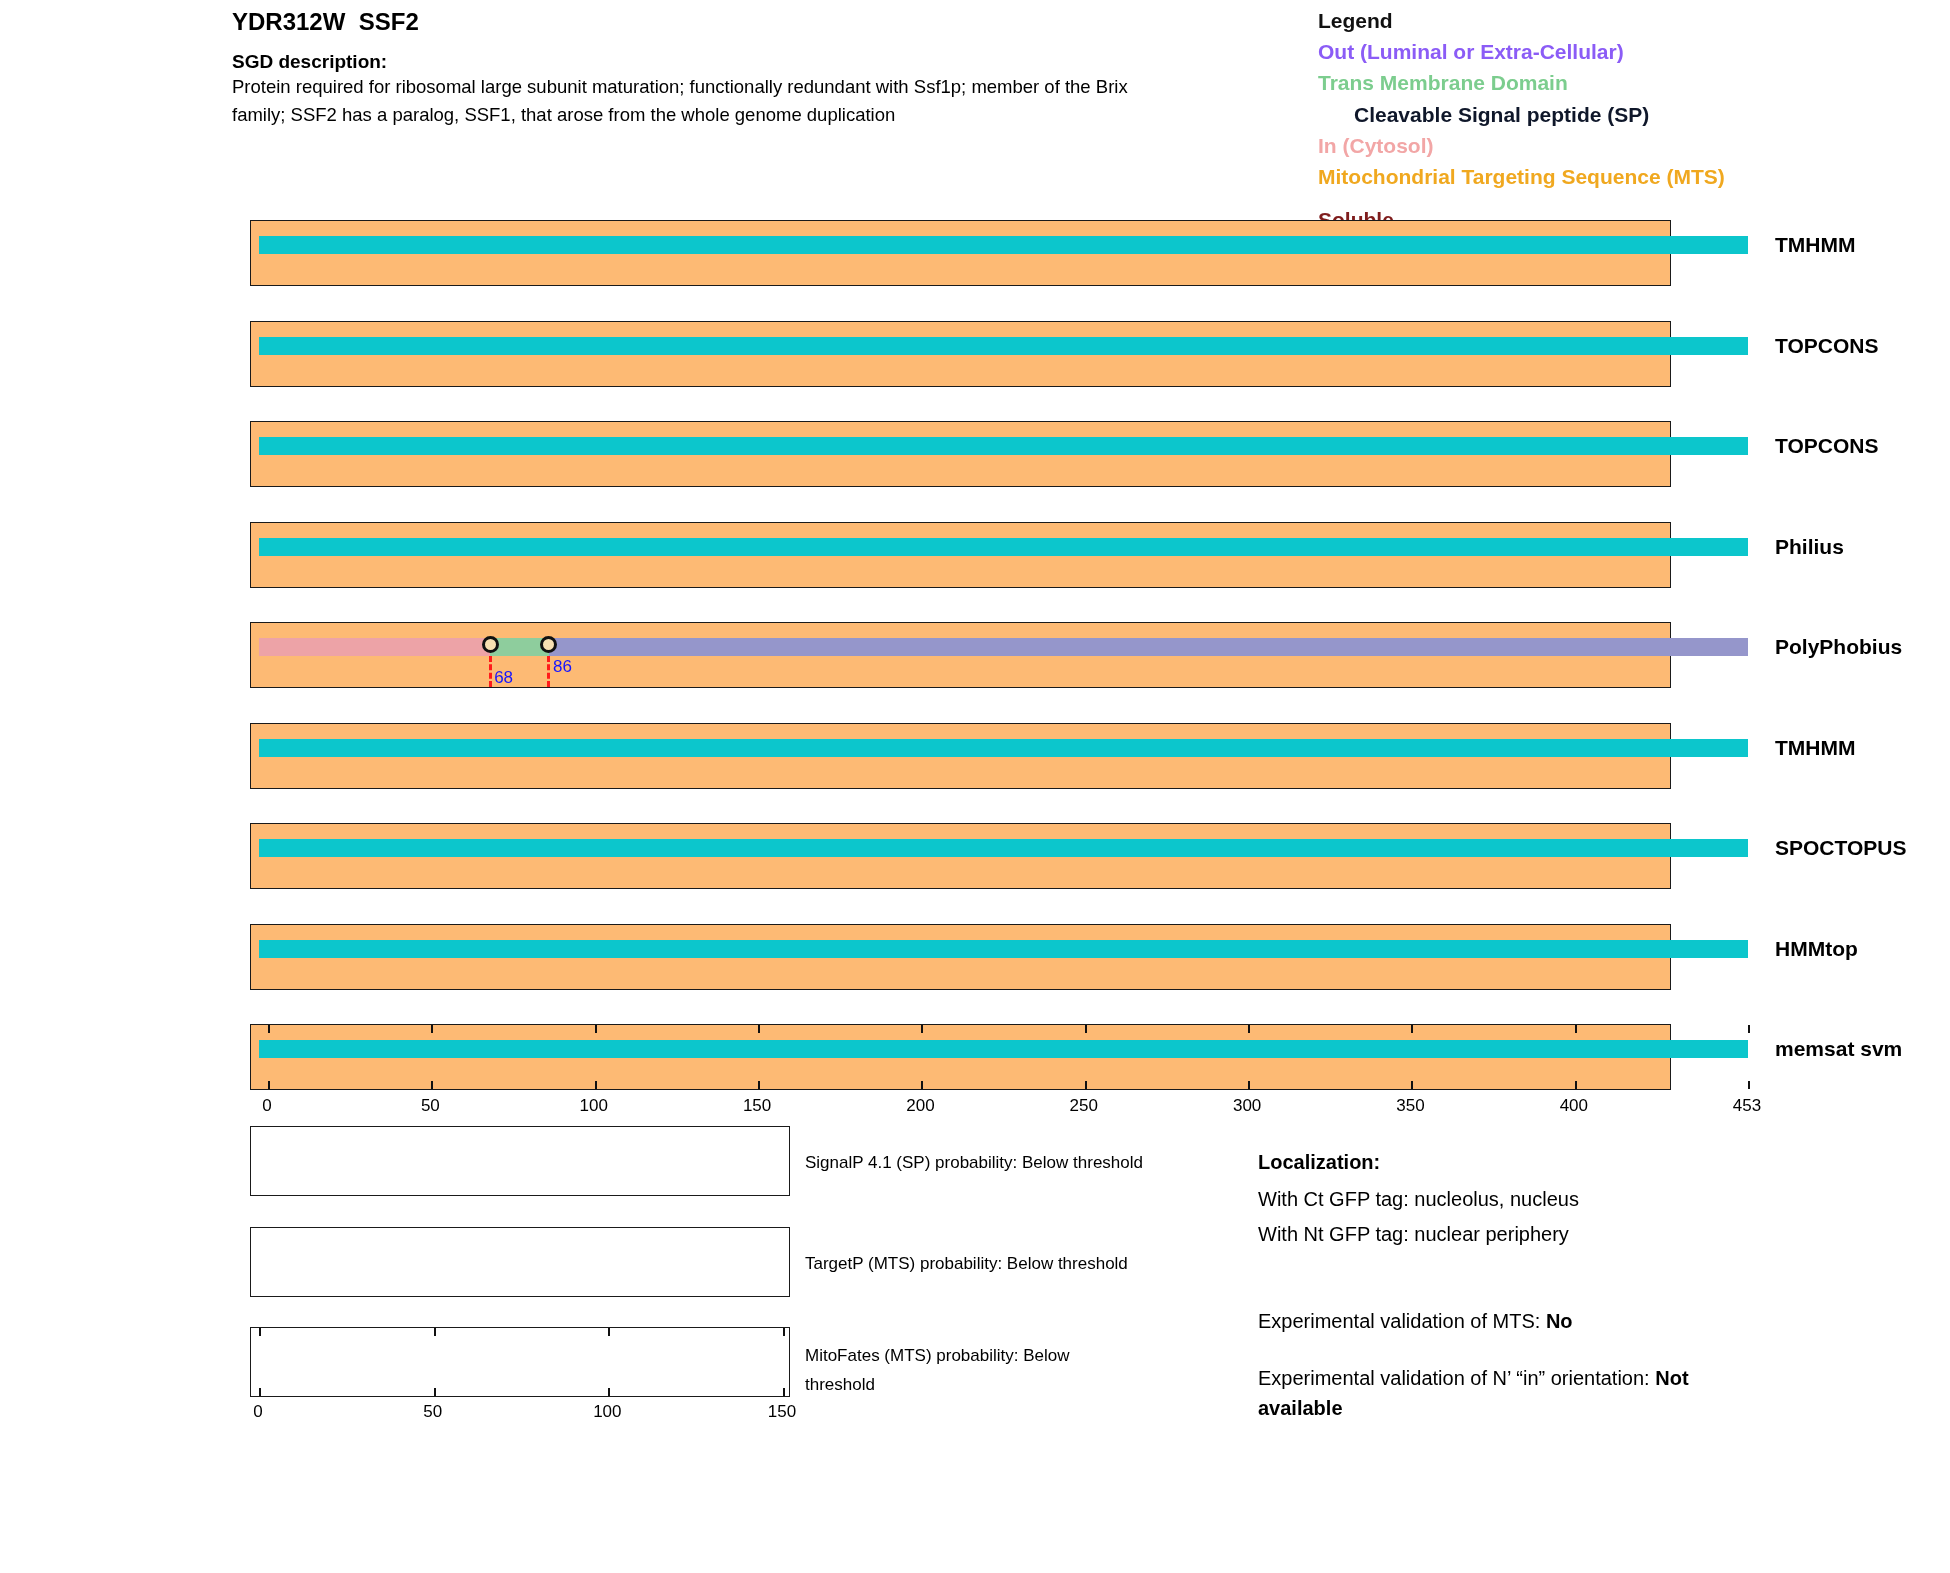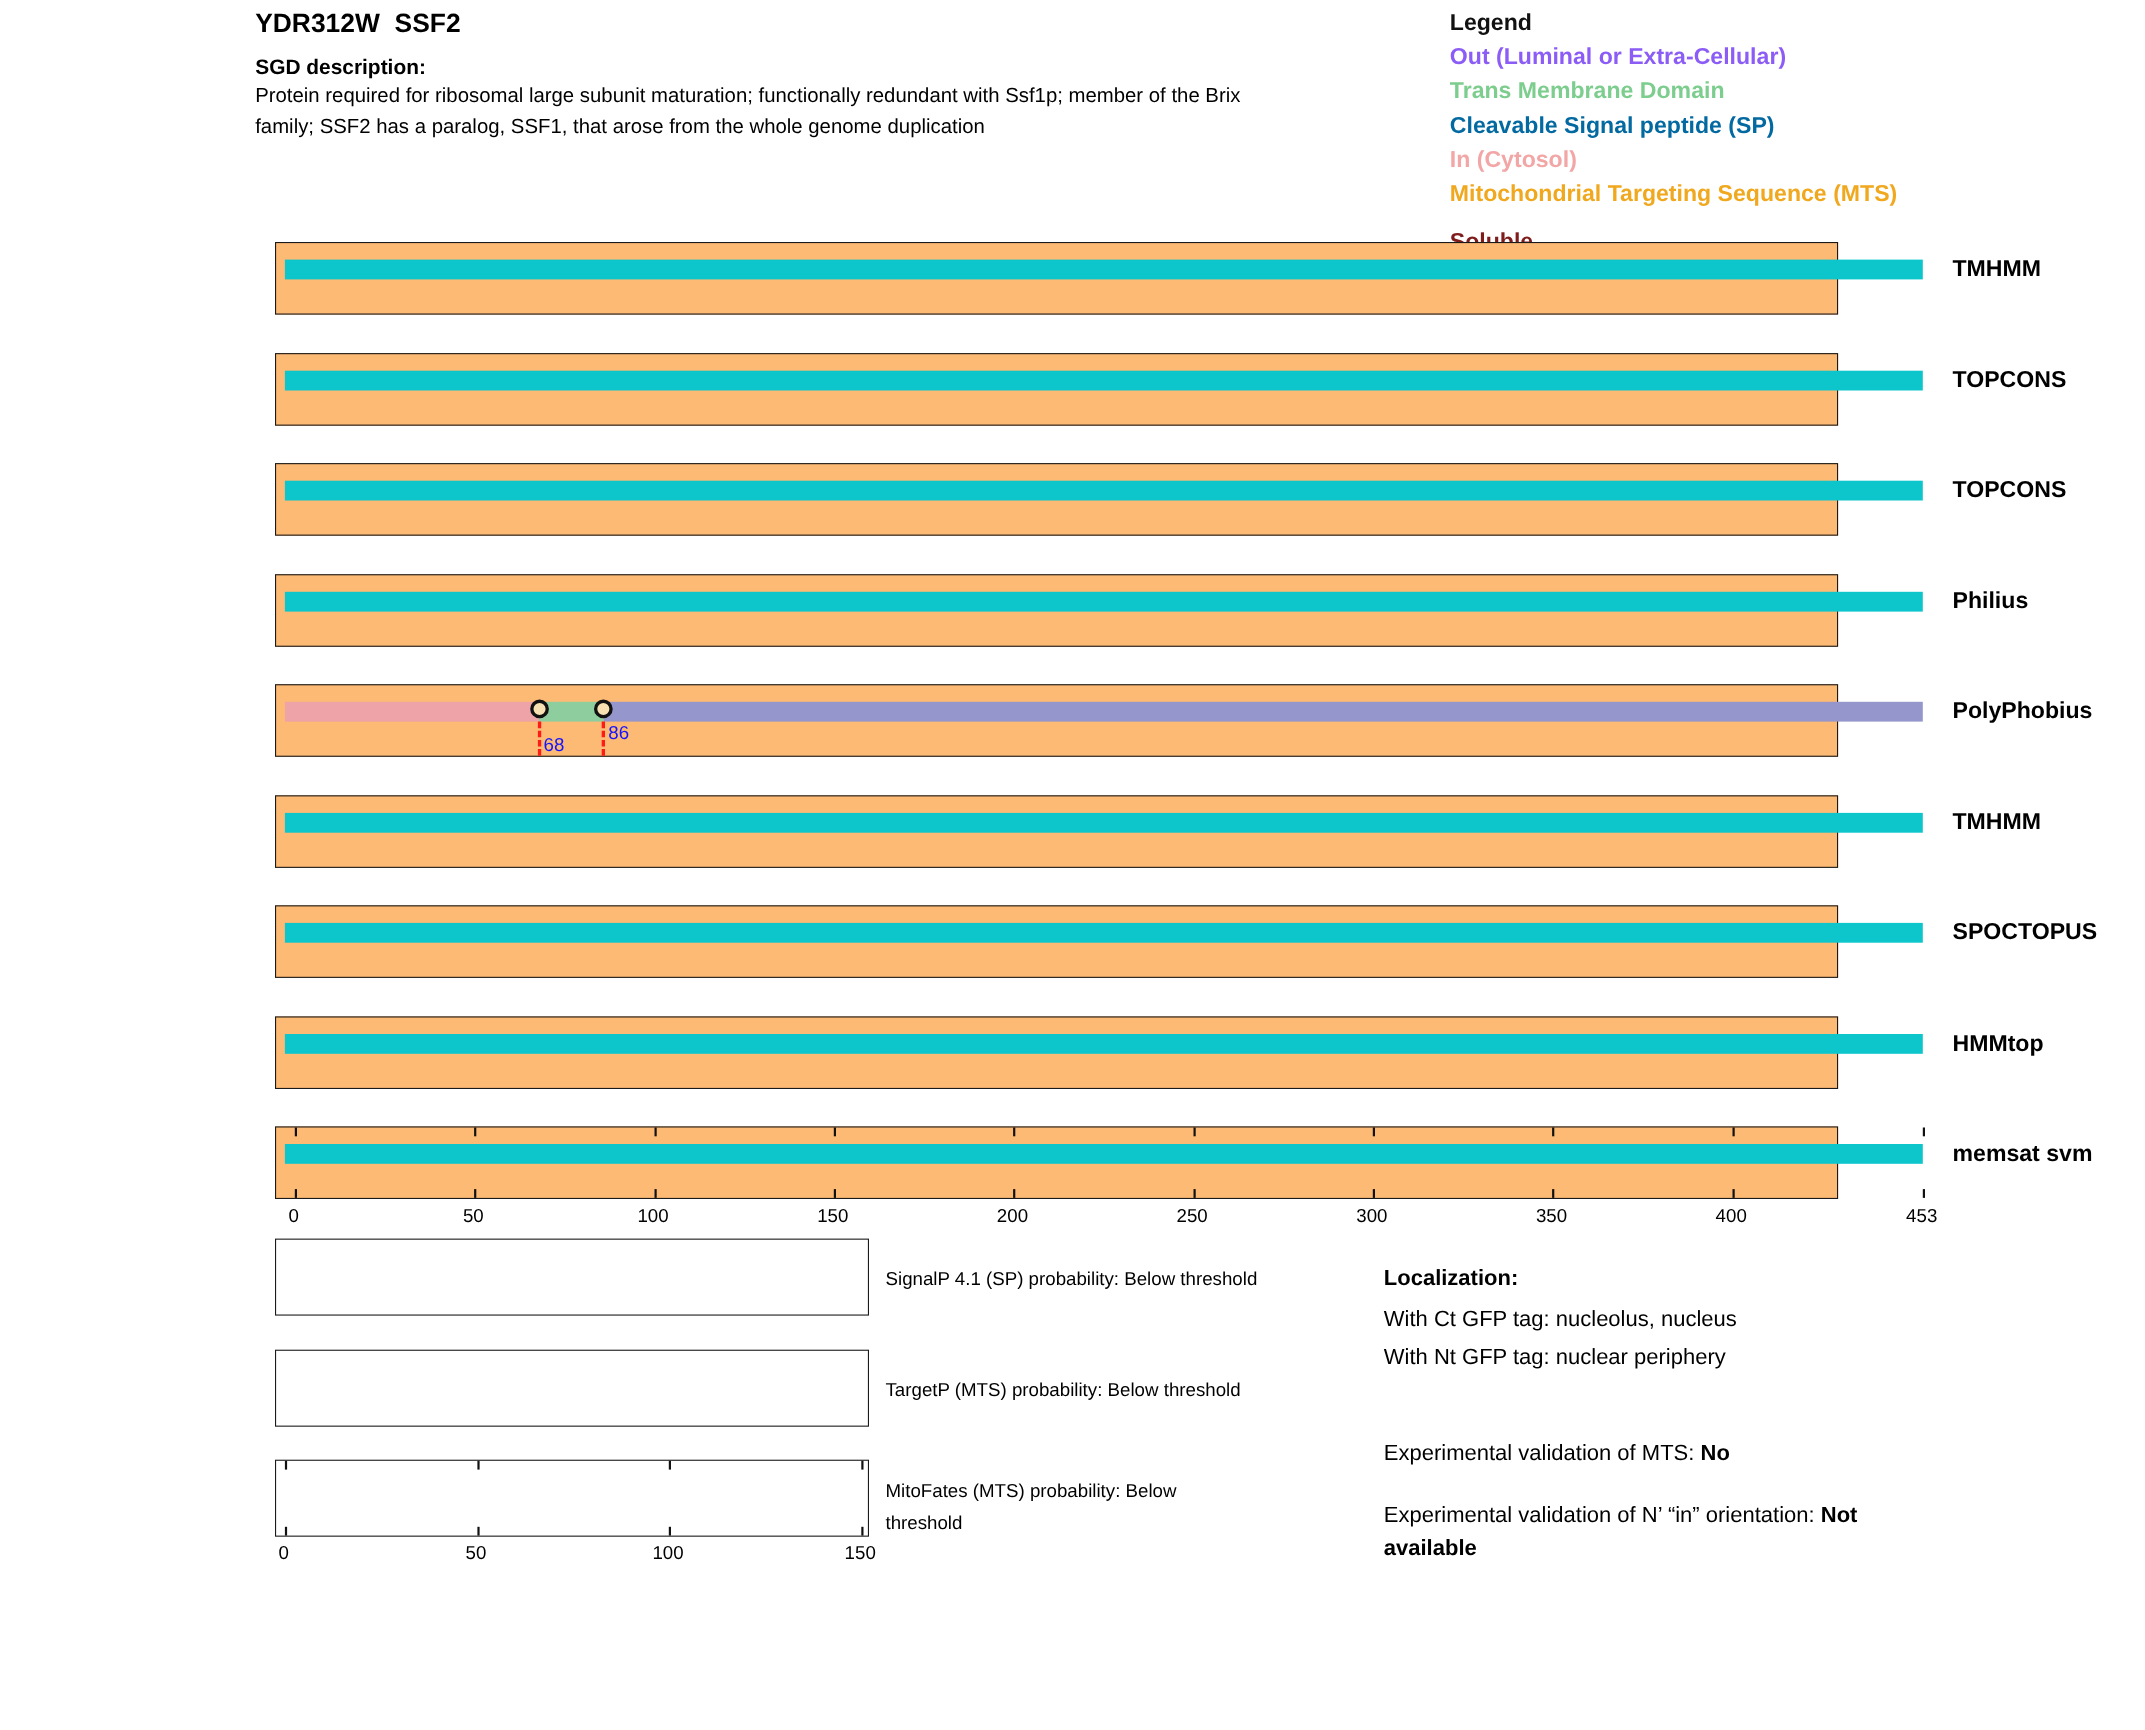--- a/index.html
+++ b/index.html
@@ -43,21 +43,21 @@
   <div class="description" id="description">
       <div class="">Protein required for ribosomal large subunit maturation; functionally redundant with Ssf1p; member of the Brix</div>
       <div class="">family; SSF2 has a paralog, SSF1, that arose from the whole genome duplication</div>
     </div>
 
   <div class="legend">
     <div class="legend-title">Legend</div>
     <div id="legend-items">
         <div class="legend-item" style="color: #8b5cf6;">Out (Luminal or Extra-Cellular)</div>
         <div class="legend-item" style="color: rgb(124, 205, 142);">Trans Membrane Domain</div>
-        <div class="legend-item" style="color: #0369a1;">Cleavable Signal peptide (SP)</div>
+        <div class="legend-item" style="color: #0f172a; margin-left: 36px;">Cleavable Signal peptide (SP)</div>
         <div class="legend-item" style="color: rgb(242, 166, 166);">In (Cytosol)</div>
         <div class="legend-item" style="color: rgb(240, 168, 31);">Mitochondrial Targeting Sequence (MTS)</div>
         <div class="legend-item" style="color: #7f1d1d; margin-top: 12px;">Soluble</div>
       </div>
   </div>
 
   <div id="tracks">
       <div class="track-box" style="top: 220px;">
         <div class="bar-seg" style="left: 8px; width: 1489px; background: rgb(12, 198, 204);"></div>
       </div>

